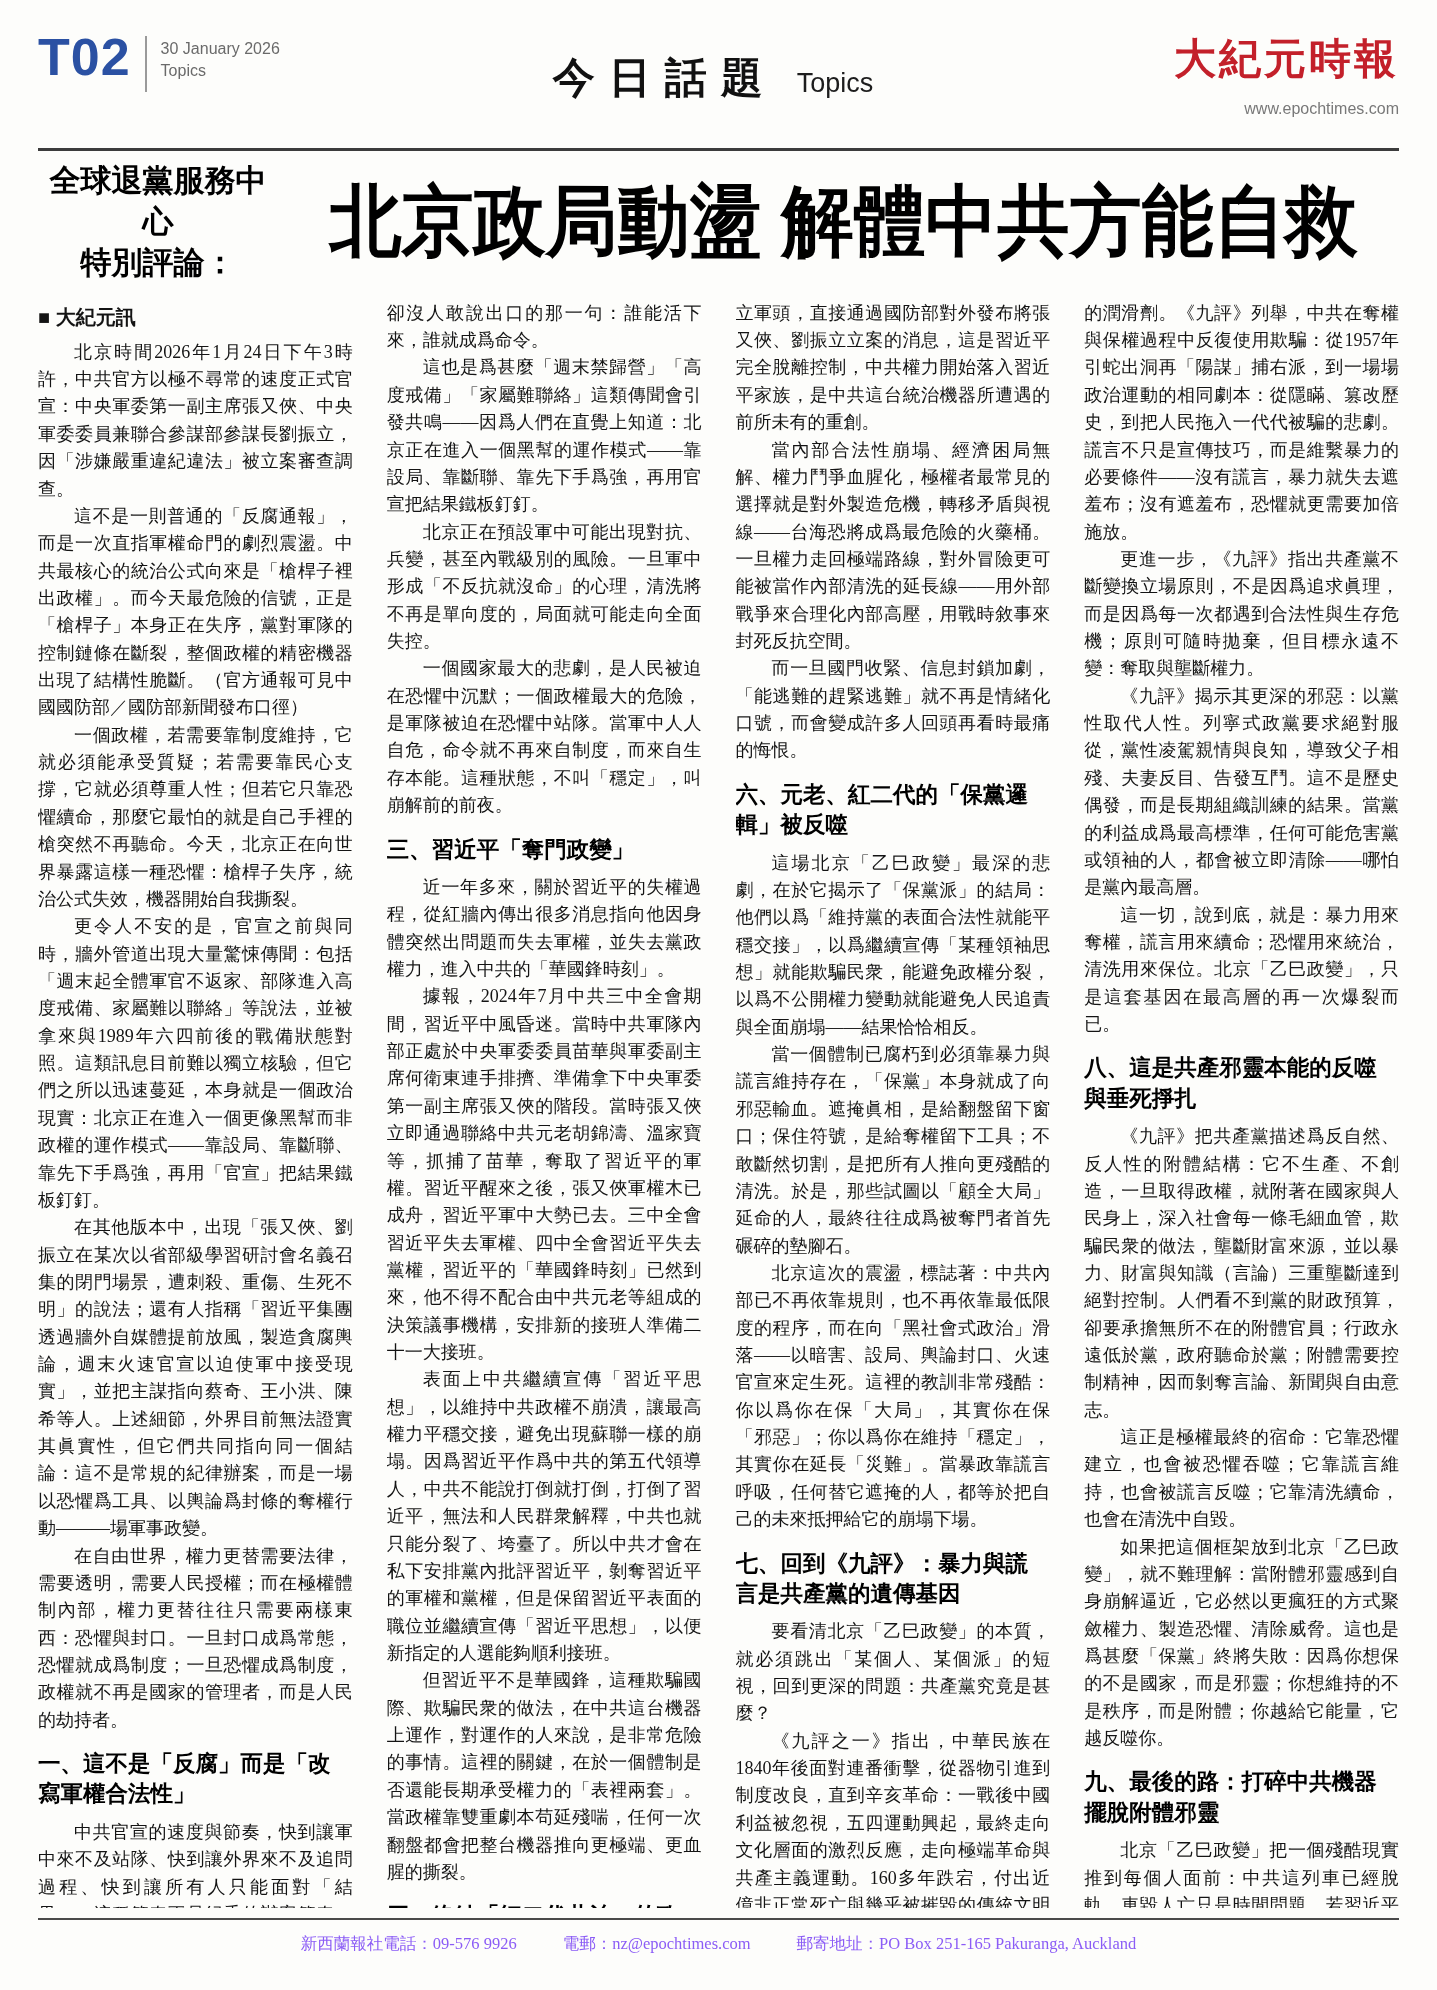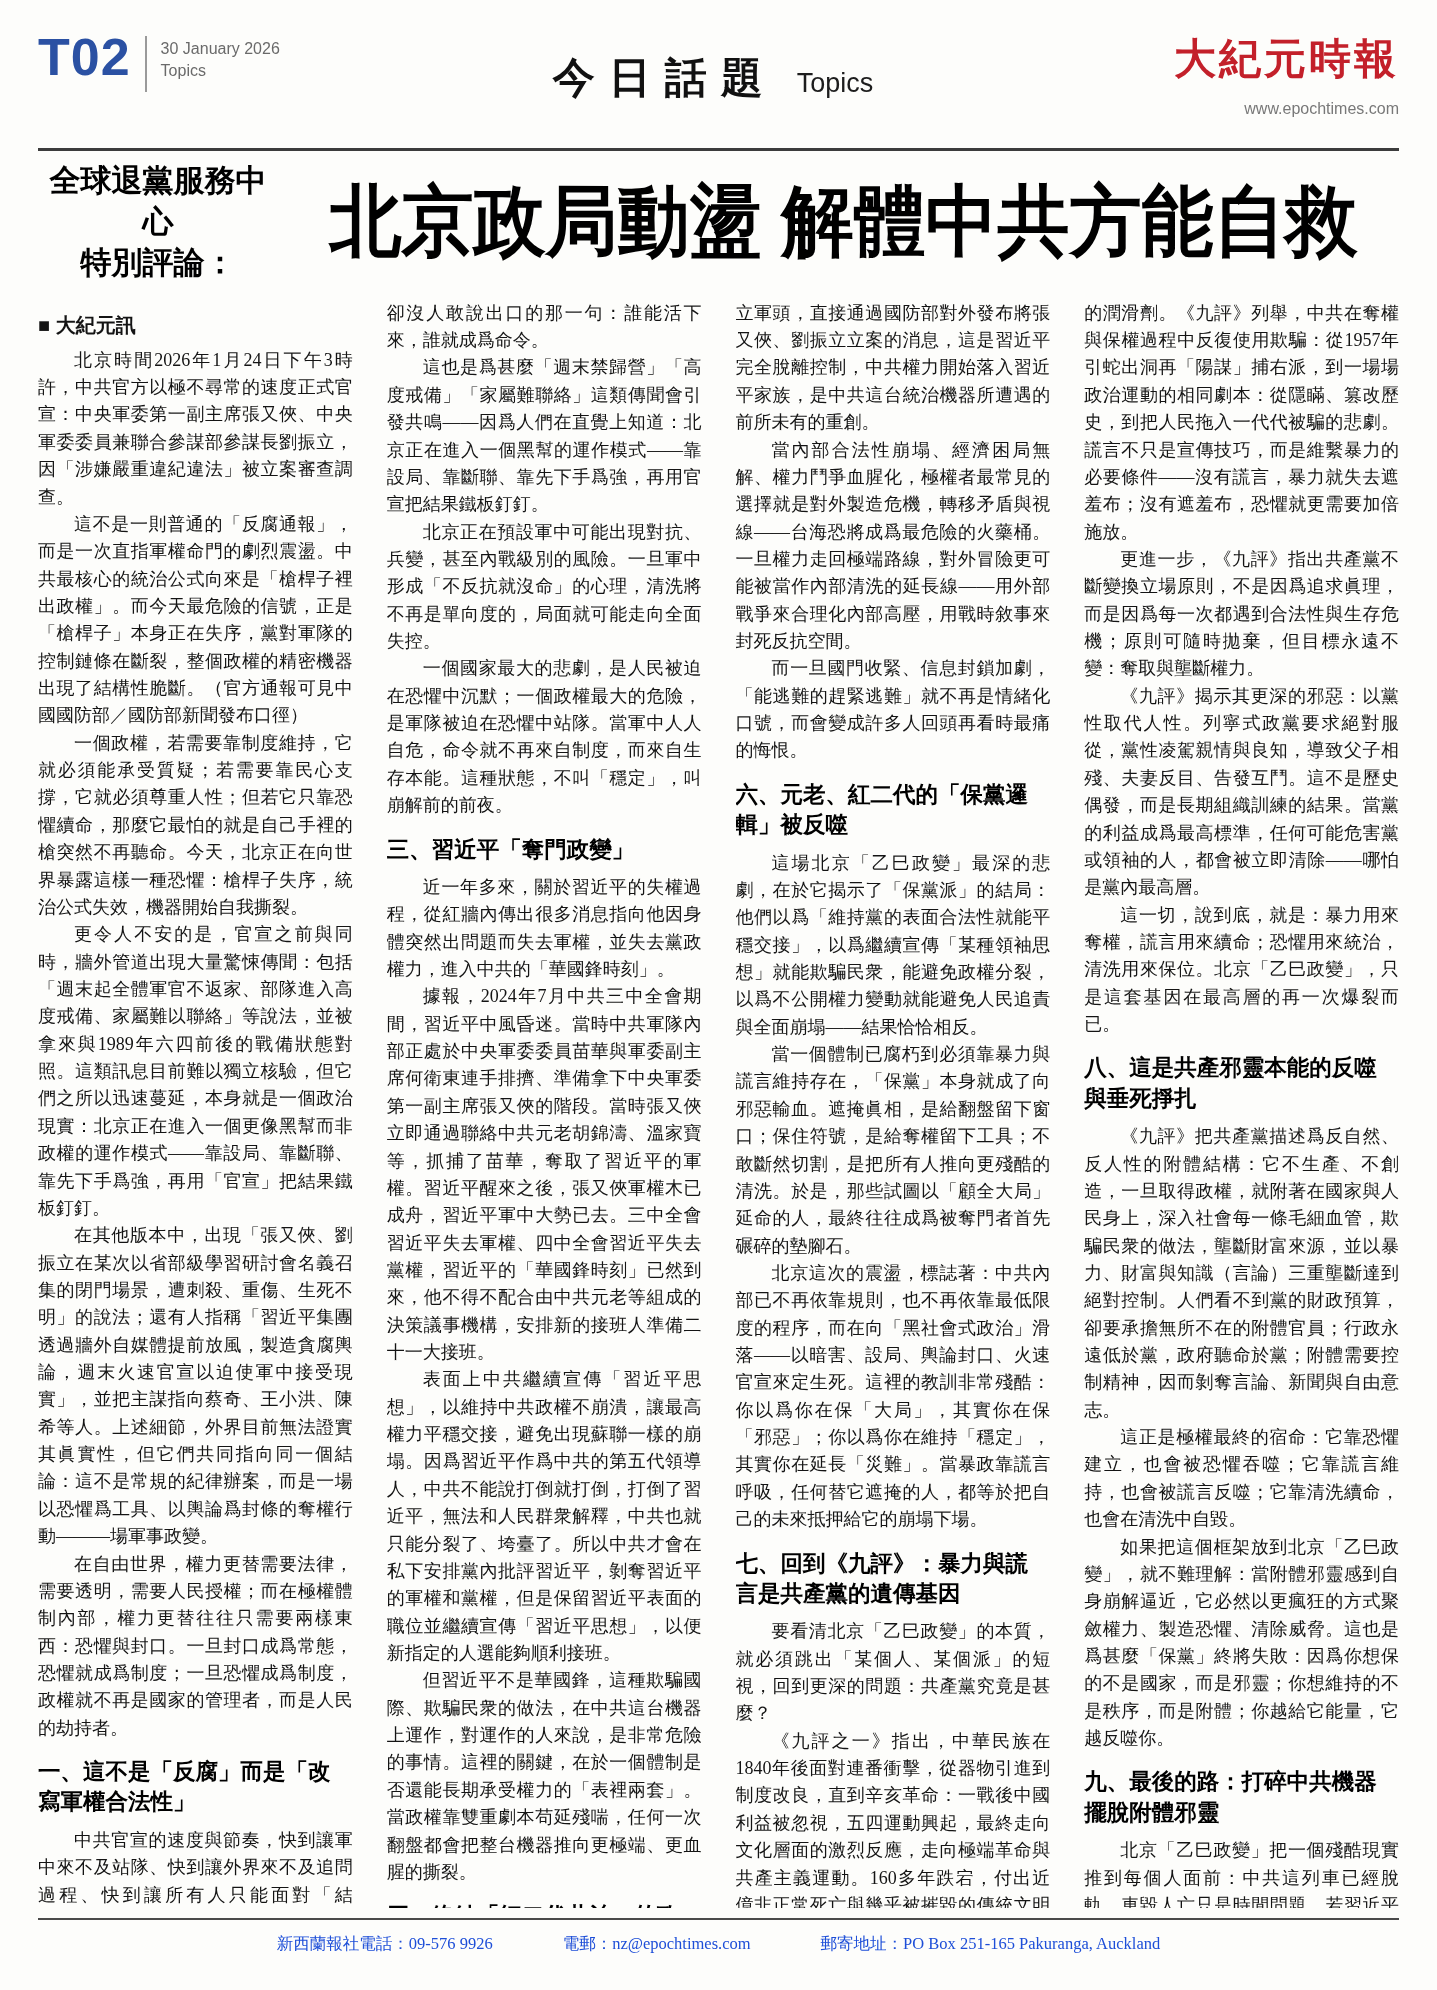--- a/index.html
+++ b/index.html
@@ -25,28 +25,28 @@
   .toprule{height:3px;background:#3c3c3c;margin:4px 0 10px 0;}
 
   
   .headline{display:flex;align-items:center;gap:10px;margin:9px 0 16px 0;}
   .kicker{flex:0 0 240px;font-family:"Liberation Sans",sans-serif;font-weight:900;font-size:31px;line-height:1.32;text-align:center;color:#000;}
   .main-title{flex:1;font-family:"Liberation Sans",sans-serif;font-weight:900;font-size:72px;letter-spacing:0px;text-align:center;color:#000;white-space:nowrap;transform:scaleY(1.08);}
 
   
   .body-cols{display:flex;gap:34px;height:1608px;overflow:hidden;}
   .col{flex:1 1 0;overflow:hidden;text-align:justify;}
-  .blk-byline{font-family:"Liberation Sans",sans-serif;font-weight:700;font-size:20px;margin:12px 0 8px 0;text-align:left;}
+  .blk-byline{font-family:"Liberation Sans",sans-serif;font-weight:700;font-size:20px;margin:4px 0 8px 0;text-align:left;}
   .blk-p{font-size:18px;line-height:1.52;margin:0;text-indent:2em;}
   .blk-cont{font-size:18px;line-height:1.52;margin:0;text-indent:0;}
   .blk-h{font-family:"Liberation Sans",sans-serif;font-weight:700;font-size:22.5px;line-height:1.35;margin:15px 0 9px 0;text-align:left;color:#000;}
 
   
   .footrule{height:2px;background:#4a4a4a;margin-top:10px;}
-  .footer{display:flex;justify-content:center;gap:70px;font-size:16.5px;color:#1d4ed8;padding:13px 0 0 0;}
+  .footer{display:flex;justify-content:center;gap:46px;font-size:16.5px;color:#8b5cf6;padding:13px 0 0 0;}
 </style>
 </head>
 <body>
 
 <div class="page">
 
   <div class="topbar">
     <div class="topbar-left">
       <div class="pageno">T02</div>
       <div class="tb-divider"></div>

